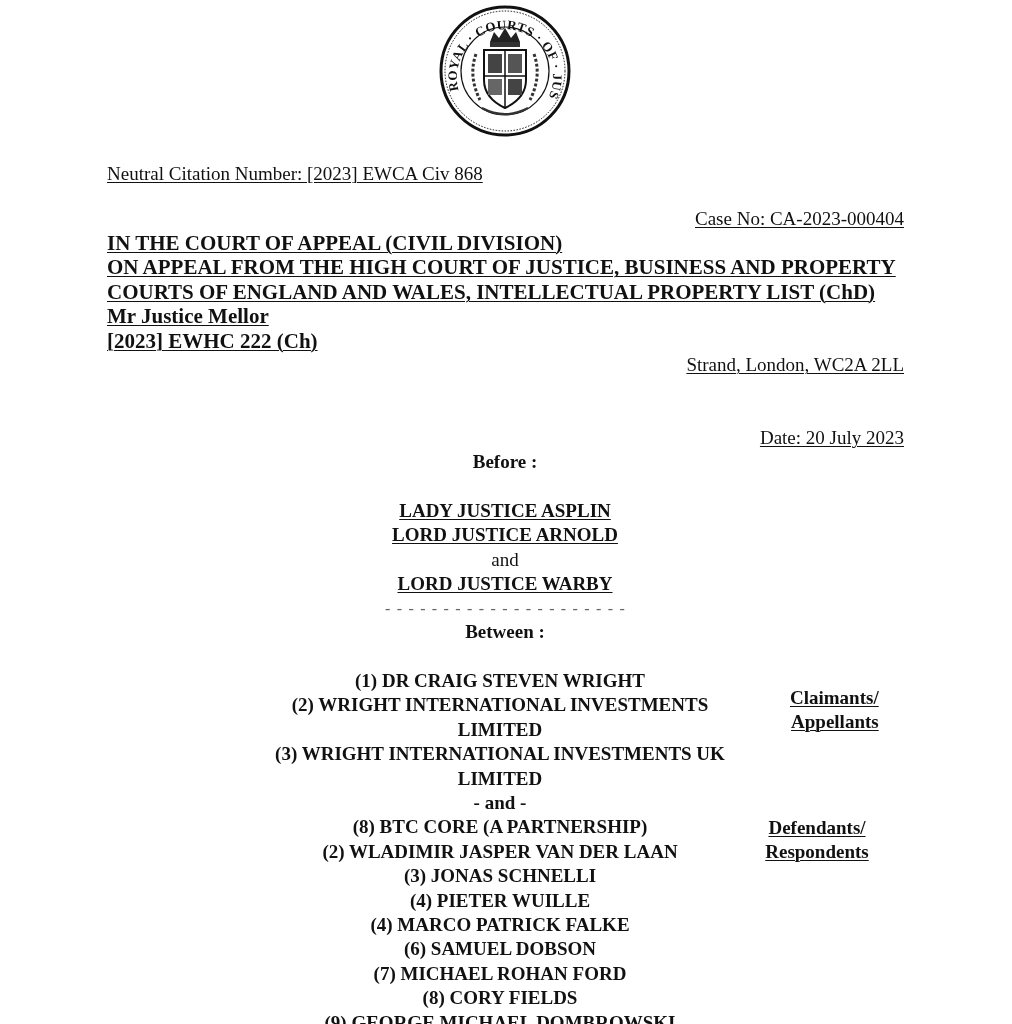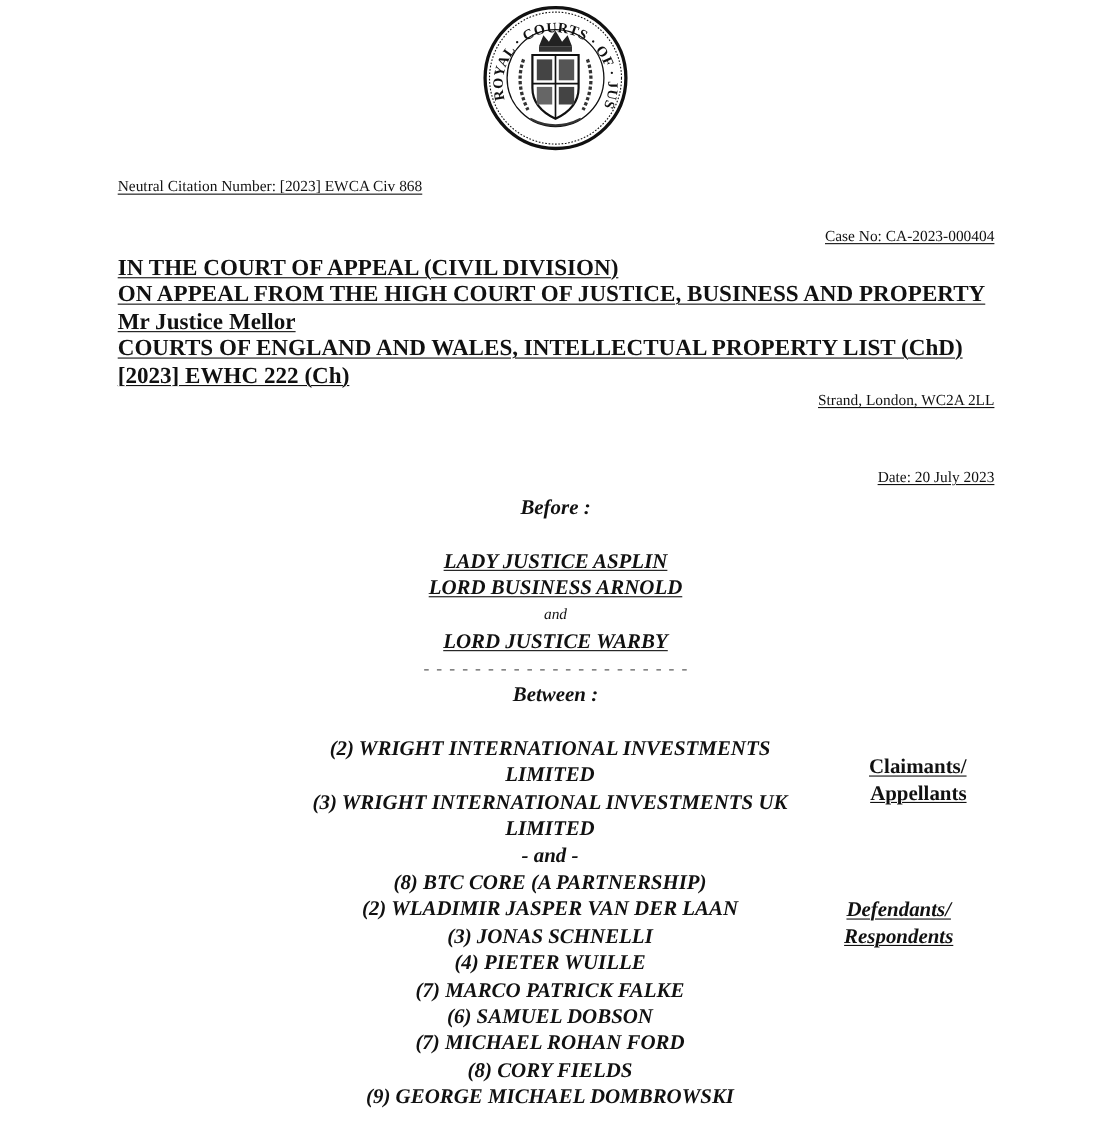--- a/index.html
+++ b/index.html
@@ -1,24 +1,24 @@
 <!DOCTYPE html>
 <html><head>
 <meta charset="utf-8">
 <style>
   html, body { margin:0; padding:0; background:#ffffff; }
   body { width:1012px; height:1024px; overflow:hidden; position:relative;
          font-family:"Liberation Serif","DejaVu Serif",serif; color:#111; }
   .abs { position:absolute; white-space:nowrap; }
   .u { text-decoration:underline; text-underline-offset:2px; text-decoration-thickness:1px; }
-  .reg { font-size:14px; font-weight:normal; }
+  .reg { font-size:19px; font-weight:normal; }
   .bold { font-size:19px; font-weight:bold; }
   .seal { position:absolute; left:438px; top:4px; width:134px; height:134px; }
   .right { text-align:right; }
-  .center { text-align:center;font-style:italic; }
+  .center { text-align:center; }
   .line { line-height:24.4px; }
   .dash { position:absolute; left:383px; top:600px; width:245px; height:14px;
           font-size:16px; color:#666; letter-spacing:1.2px; text-align:center; overflow:hidden; }
 </style>
 </head>
 <body>
 
 <div class="seal">
   <svg viewBox="0 0 134 134" width="134" height="134">
     <defs>
@@ -48,55 +48,56 @@
   </svg>
 </div>
 
 <div class="abs reg u" style="left:107px; top:163px;">Neutral Citation Number: [2023] EWCA Civ 868</div>
 
 <div class="abs reg u" style="right:108px; top:208px;">Case No: CA-2023-000404</div>
 
 <div class="abs bold u line" style="left:107px; top:231px; font-size:21px;">
   <div>IN THE COURT OF APPEAL (CIVIL DIVISION)</div>
   <div>ON APPEAL FROM THE HIGH COURT OF JUSTICE, BUSINESS AND PROPERTY</div>
+  <div>COURTS OF ENGLAND AND WALES, INTELLECTUAL PROPERTY LIST (ChD)</div>
   <div>Mr Justice Mellor</div>
-  <div>COURTS OF ENGLAND AND WALES, INTELLECTUAL PROPERTY LIST (ChD)</div>
   <div>[2023] EWHC 222 (Ch)</div>
 </div>
 
 <div class="abs reg u right line" style="right:108px; top:353px;">
   <div>Strand, London, WC2A 2LL</div>
 </div>
 
 <div class="abs reg u" style="right:108px; top:427px;">Date: 20 July 2023</div>
 
 <div class="abs bold center" style="left:405px; width:200px; top:451px;">Before :</div>
 
 <div class="abs center line" style="left:355px; width:300px; top:499px;">
   <div class="bold u">LADY JUSTICE ASPLIN</div>
-  <div class="bold u">LORD BUSINESS ARNOLD</div>
+  <div class="bold u">LORD JUSTICE ARNOLD</div>
   <div class="reg">and</div>
   <div class="bold u">LORD JUSTICE WARBY</div>
 </div>
 
 <div class="dash">- - - - - - - - - - - - - - - - - - - - -</div>
 
 <div class="abs bold center" style="left:405px; width:200px; top:621px;">Between :</div>
 
 <div class="abs bold center line" style="left:230px; width:540px; top:669px;">
+  <div>(1) DR CRAIG STEVEN WRIGHT</div>
   <div>(2) WRIGHT INTERNATIONAL INVESTMENTS</div>
   <div>LIMITED</div>
   <div>(3) WRIGHT INTERNATIONAL INVESTMENTS UK</div>
   <div>LIMITED</div>
   <div>- and -</div>
   <div>(8) BTC CORE (A PARTNERSHIP)</div>
   <div>(2) WLADIMIR JASPER VAN DER LAAN</div>
   <div>(3) JONAS SCHNELLI</div>
   <div>(4) PIETER WUILLE</div>
-  <div>(7) MARCO PATRICK FALKE</div>
+  <div>(4) MARCO PATRICK FALKE</div>
   <div>(6) SAMUEL DOBSON</div>
   <div>(7) MICHAEL ROHAN FORD</div>
   <div>(8) CORY FIELDS</div>
   <div>(9) GEORGE MICHAEL DOMBROWSKI</div>
 </div>
 
 <div class="abs bold u line" style="left:790px; top:686px;text-align:right;">
   <div>Claimants/</div>
   <div>Appellants</div>
 </div>

